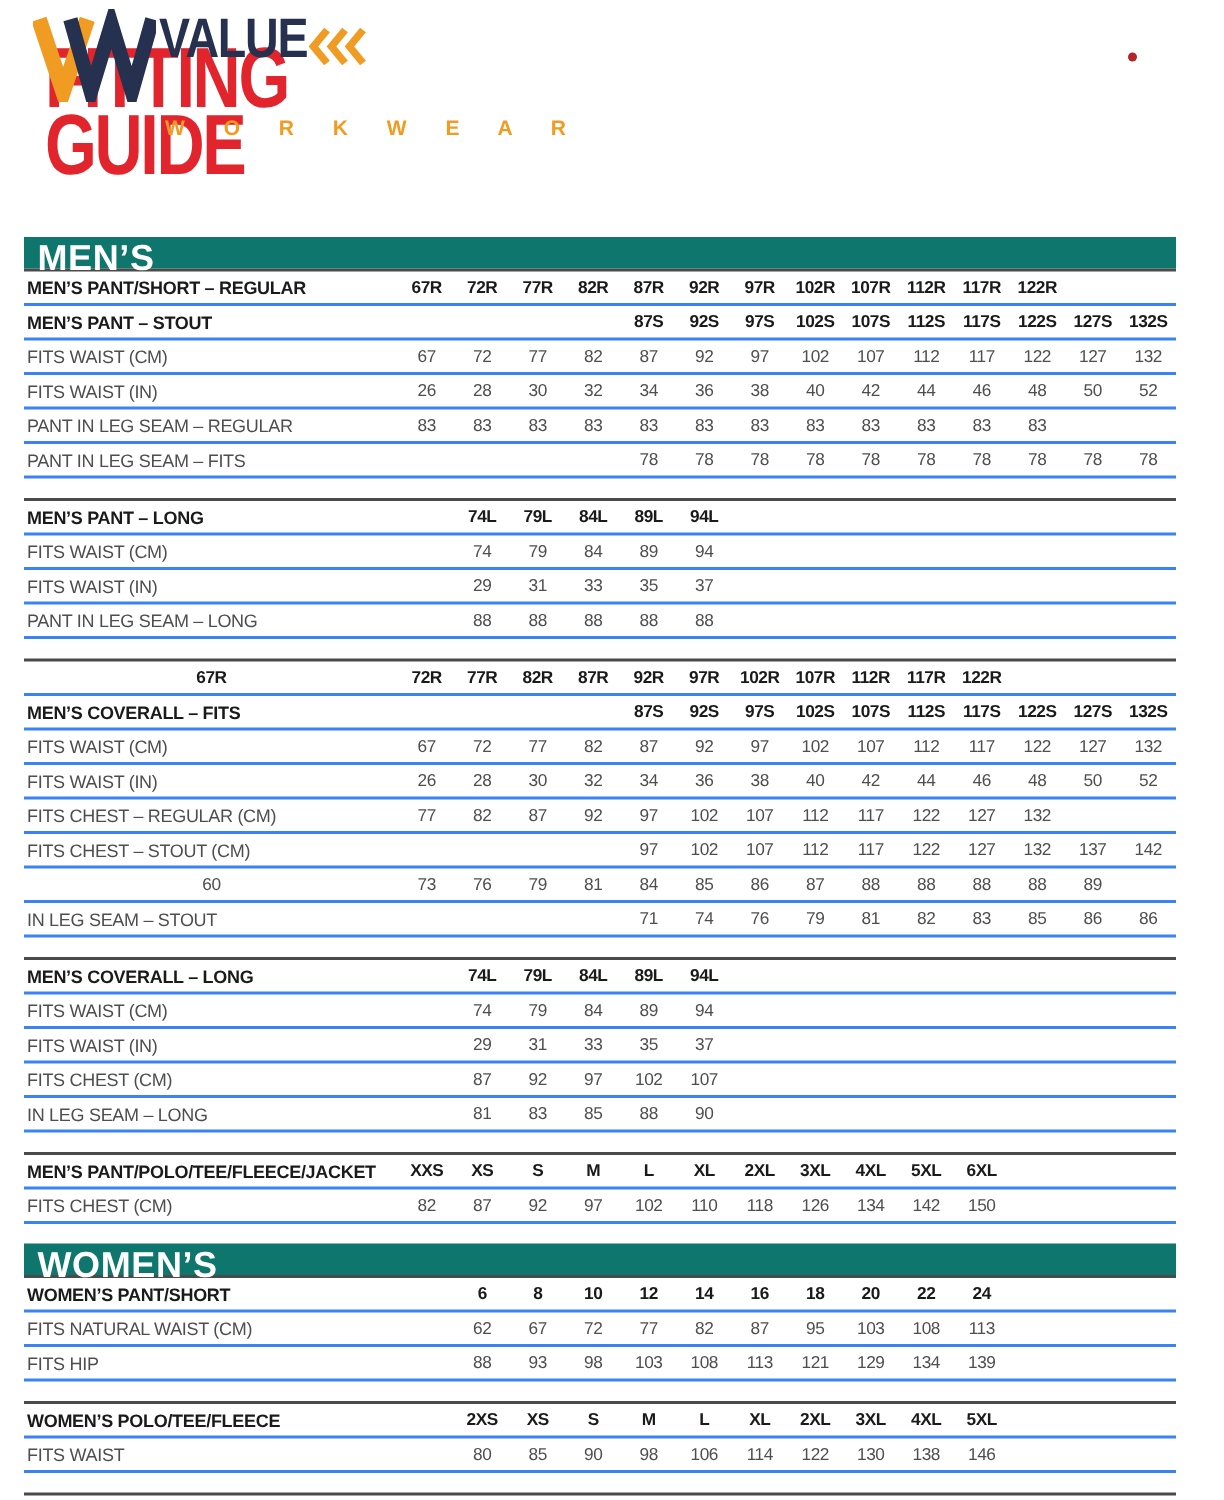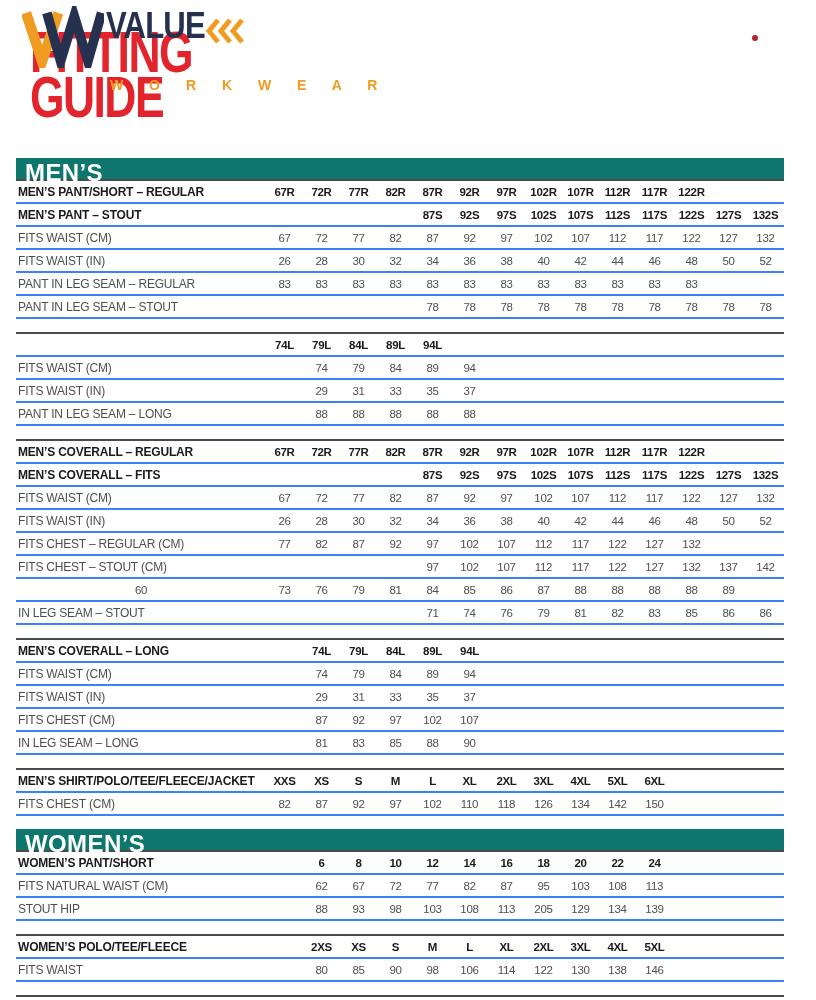--- a/index.html
+++ b/index.html
@@ -160,39 +160,40 @@
         <div class="cell">83</div>
         <div class="cell">83</div>
         <div class="cell">83</div>
         <div class="cell">83</div>
         <div class="cell">83</div>
         <div class="cell">83</div>
         <div class="cell"></div>
         <div class="cell"></div>
       </div>
       <div class="trow">
-        <div class="label">PANT IN LEG SEAM – STOUT</div>
-        <div class="cell"></div>
-        <div class="cell"></div>
-        <div class="cell"></div>
-        <div class="cell"></div>
-        <div class="cell">78</div>
-        <div class="cell">78</div>
-        <div class="cell">78</div>
-        <div class="cell">78</div>
-        <div class="cell">78</div>
-        <div class="cell">78</div>
-        <div class="cell">78</div>
-        <div class="cell">78</div>
-        <div class="cell">78</div>
-        <div class="cell">78</div>
-      </div>
-    </div>
-    <div class="size-table">
-      <div class="trow bold">
+        <div class="label">PANT IN LEG SEAM – FITS</div>
+        <div class="cell"></div>
+        <div class="cell"></div>
+        <div class="cell"></div>
+        <div class="cell"></div>
+        <div class="cell">78</div>
+        <div class="cell">78</div>
+        <div class="cell">78</div>
+        <div class="cell">78</div>
+        <div class="cell">78</div>
+        <div class="cell">78</div>
+        <div class="cell">78</div>
+        <div class="cell">78</div>
+        <div class="cell">78</div>
+        <div class="cell">78</div>
+      </div>
+    </div>
+    <div class="size-table">
+      <div class="trow bold">
+        <div class="label">MEN’S PANT – LONG</div>
         <div class="cell"></div>
         <div class="cell">74L</div>
         <div class="cell">79L</div>
         <div class="cell">84L</div>
         <div class="cell">89L</div>
         <div class="cell">94L</div>
         <div class="cell"></div>
         <div class="cell"></div>
         <div class="cell"></div>
         <div class="cell"></div>
@@ -248,21 +249,20 @@
         <div class="cell"></div>
         <div class="cell"></div>
         <div class="cell"></div>
         <div class="cell"></div>
         <div class="cell"></div>
         <div class="cell"></div>
       </div>
     </div>
     <div class="size-table">
       <div class="trow bold">
-        <div class="label">MEN’S COVERALL – REGULAR</div>
         <div class="cell">67R</div>
         <div class="cell">72R</div>
         <div class="cell">77R</div>
         <div class="cell">82R</div>
         <div class="cell">87R</div>
         <div class="cell">92R</div>
         <div class="cell">97R</div>
         <div class="cell">102R</div>
         <div class="cell">107R</div>
         <div class="cell">112R</div>
@@ -472,21 +472,21 @@
         <div class="cell"></div>
         <div class="cell"></div>
         <div class="cell"></div>
         <div class="cell"></div>
         <div class="cell"></div>
         <div class="cell"></div>
       </div>
     </div>
     <div class="size-table">
       <div class="trow bold">
-        <div class="label">MEN’S SHIRT/POLO/TEE/FLEECE/JACKET</div>
+        <div class="label">MEN’S PANT/POLO/TEE/FLEECE/JACKET</div>
         <div class="cell">XXS</div>
         <div class="cell">XS</div>
         <div class="cell">S</div>
         <div class="cell">M</div>
         <div class="cell">L</div>
         <div class="cell">XL</div>
         <div class="cell">2XL</div>
         <div class="cell">3XL</div>
         <div class="cell">4XL</div>
         <div class="cell">5XL</div>
@@ -543,29 +543,29 @@
         <div class="cell">87</div>
         <div class="cell">95</div>
         <div class="cell">103</div>
         <div class="cell">108</div>
         <div class="cell">113</div>
         <div class="cell"></div>
         <div class="cell"></div>
         <div class="cell"></div>
       </div>
       <div class="trow">
-        <div class="label">STOUT HIP</div>
+        <div class="label">FITS HIP</div>
         <div class="cell"></div>
         <div class="cell">88</div>
         <div class="cell">93</div>
         <div class="cell">98</div>
         <div class="cell">103</div>
         <div class="cell">108</div>
         <div class="cell">113</div>
-        <div class="cell">205</div>
+        <div class="cell">121</div>
         <div class="cell">129</div>
         <div class="cell">134</div>
         <div class="cell">139</div>
         <div class="cell"></div>
         <div class="cell"></div>
         <div class="cell"></div>
       </div>
     </div>
     <div class="size-table">
       <div class="trow bold">

